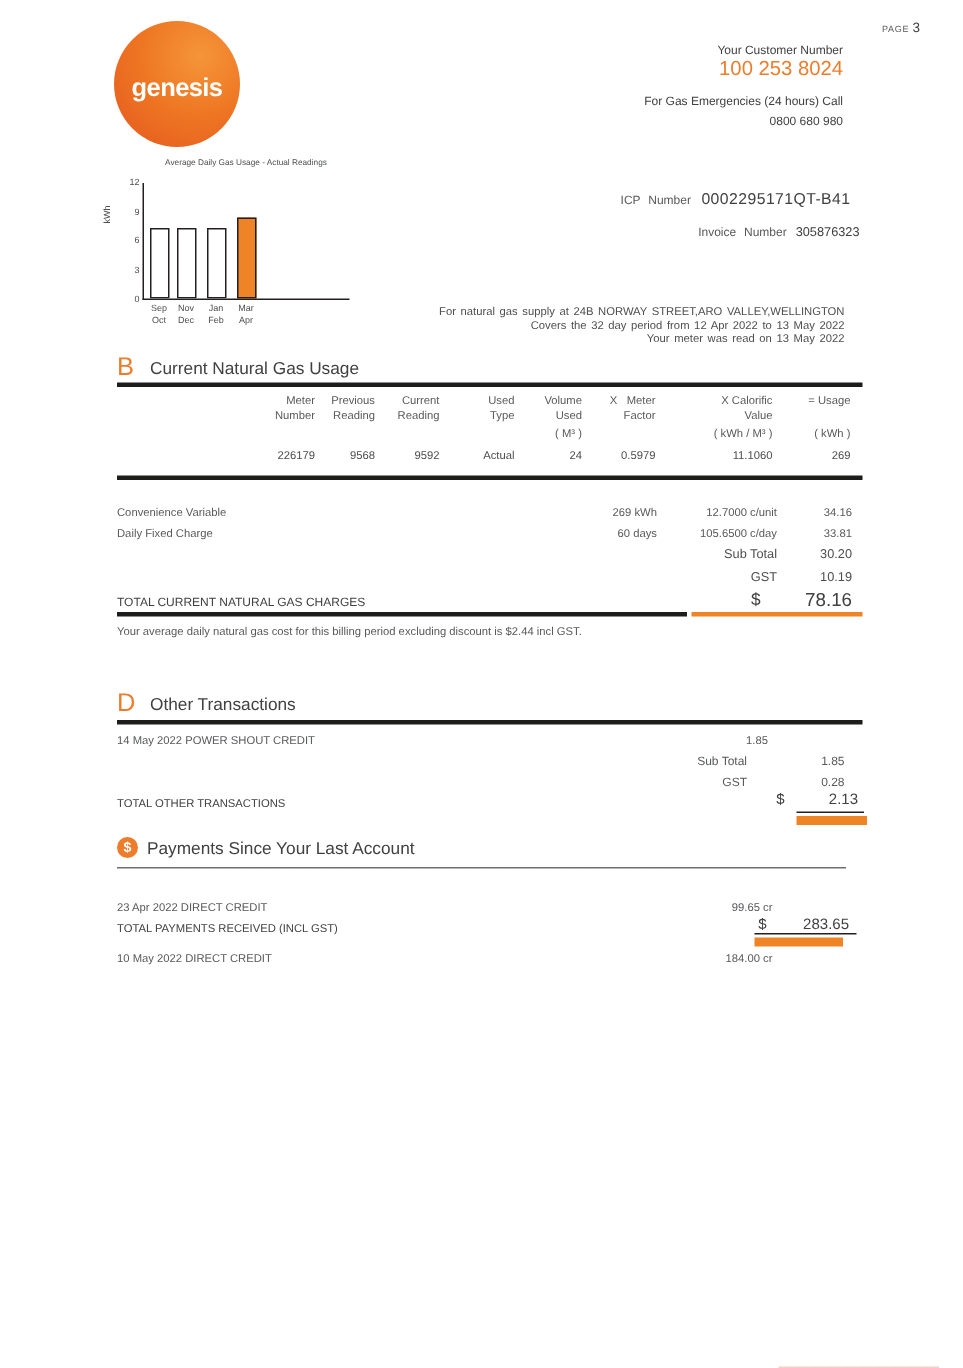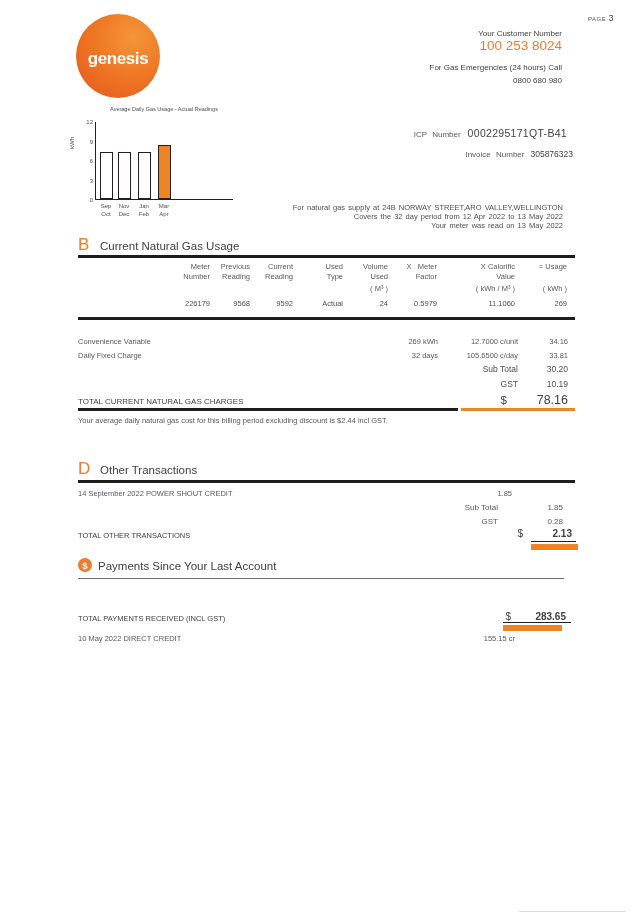--- a/index.html
+++ b/index.html
@@ -76,21 +76,21 @@
 
   
   .tx{left:78px;width:497px;font-size:7.5px;color:var(--text-gray);}
   .tx .lbl-l{position:absolute;left:0;}
   .tx .amt-1{position:absolute;right:63px;}
   .tx .amt-p{position:absolute;right:60px;}
   .tx .sub-lbl{position:absolute;right:77px;font-size:8px;}
   .tx .sub-val{position:absolute;right:12px;font-size:8px;}
   .tot-lbl{position:absolute;left:0;top:3px;font-size:7.5px;color:var(--text-dark);}
   .tot-cur{position:absolute;font-size:10px;color:var(--text-dark);}
-  .tot-val{position:absolute;font-size:10px;color:var(--text-dark);font-weight:bold;}
+  .tot-val{position:absolute;font-size:10px;color:var(--text-dark);}
   .orange-bar{position:absolute;height:6px;background:var(--bar-orange);}
   .black-underline{position:absolute;height:1px;background:#231F20;}
 
   .pay-icon{top:558px;left:78px;width:14px;height:14px;border-radius:50%;background:var(--accent-orange);
     color:#fff;font-size:9.5px;font-weight:bold;display:flex;align-items:center;justify-content:center;}
 
   
   .wm{top:871px;left:519px;width:107px;height:33px;background:#fff;border:1px solid #F3CFC6;margin-top:40px;}
   .wm-left{position:absolute;left:2px;top:3px;width:32px;height:24px;background:var(--watermark-red);
     clip-path:polygon(0 10%,100% 0,76% 100%,0 90%);}
@@ -200,21 +200,21 @@
 
   <div class="abs charges">
     <div class="crow" style="top:15px;">
       <span class="c-label">Convenience Variable</span>
       <span class="c-energy">269 kWh</span>
       <span class="c-rate">12.7000 c/unit</span>
       <span class="c-total">34.16</span>
     </div>
     <div class="crow" style="top:29px;">
       <span class="c-label">Daily Fixed Charge</span>
-      <span class="c-energy">32 days</span>
+      <span class="c-energy">60 days</span>
       <span class="c-rate">105.6500 c/day</span>
       <span class="c-total">33.81</span>
     </div>
     <div class="crow" style="top:42px;">
       <span class="c-rate c-big">Sub Total</span>
       <span class="c-total c-big">30.20</span>
     </div>
     <div class="crow" style="top:57px;">
       <span class="c-rate c-big">GST</span>
       <span class="c-total c-big">10.19</span>
@@ -228,21 +228,21 @@
   </div>
   <div class="abs rule" style="top:408px;left:78px;width:380px;"></div>
   <div class="abs rule" style="top:408px;left:461px;width:114px;background:var(--bar-orange);"></div>
   <div class="abs note">Your average daily natural gas cost for this billing period excluding discount is $2.44 incl GST.</div>
 
   <div class="abs sec-letter" style="top:460px;left:78px;">D</div>
   <div class="abs sec-title" style="top:464px;left:100px;">Other Transactions</div>
   <div class="abs rule" style="top:480px;left:78px;width:497px;"></div>
 
   <div class="abs tx" style="top:489px;height:10px;">
-    <span class="lbl-l">14 September 2022 POWER SHOUT CREDIT</span>
+    <span class="lbl-l">14 May 2022 POWER SHOUT CREDIT</span>
     <span class="amt-1">1.85</span>
   </div>
   <div class="abs tx" style="top:503px;height:10px;">
     <span class="sub-lbl">Sub Total</span>
     <span class="sub-val">1.85</span>
   </div>
   <div class="abs tx" style="top:517px;height:10px;">
     <span class="sub-lbl">GST</span>
     <span class="sub-val">0.28</span>
   </div>
@@ -255,21 +255,25 @@
   <div class="abs orange-bar" style="top:544px;left:531px;width:47px;"></div>
 
   <div class="abs pay-icon">
     <span>$</span>
   </div>
   <div class="abs sec-title" style="top:560px;left:98px;">Payments Since Your Last Account</div>
   <div class="abs thin-rule" style="top:578px;left:78px;width:486px;"></div>
 
   <div class="abs tx" style="top:586px;height:10px;margin-top:48px;">
     <span class="lbl-l">10 May 2022 DIRECT CREDIT</span>
-    <span class="amt-p">155.15 cr</span>
+    <span class="amt-p">184.00 cr</span>
+  </div>
+  <div class="abs tx" style="top:600px;height:10px;">
+    <span class="lbl-l">23 Apr 2022 DIRECT CREDIT</span>
+    <span class="amt-p">99.65 cr</span>
   </div>
   <div class="abs tx" style="top:611px;height:14px;">
     <span class="tot-lbl">TOTAL PAYMENTS RECEIVED (INCL GST)</span>
     <span class="tot-cur" style="right:64px;top:0;">$</span>
     <span class="tot-val" style="right:9px;top:0;">283.65</span>
   </div>
   <div class="abs black-underline" style="top:622px;left:503px;width:68px;"></div>
   <div class="abs orange-bar" style="top:625px;left:503px;width:59px;"></div>
 
   <div class="abs wm">

